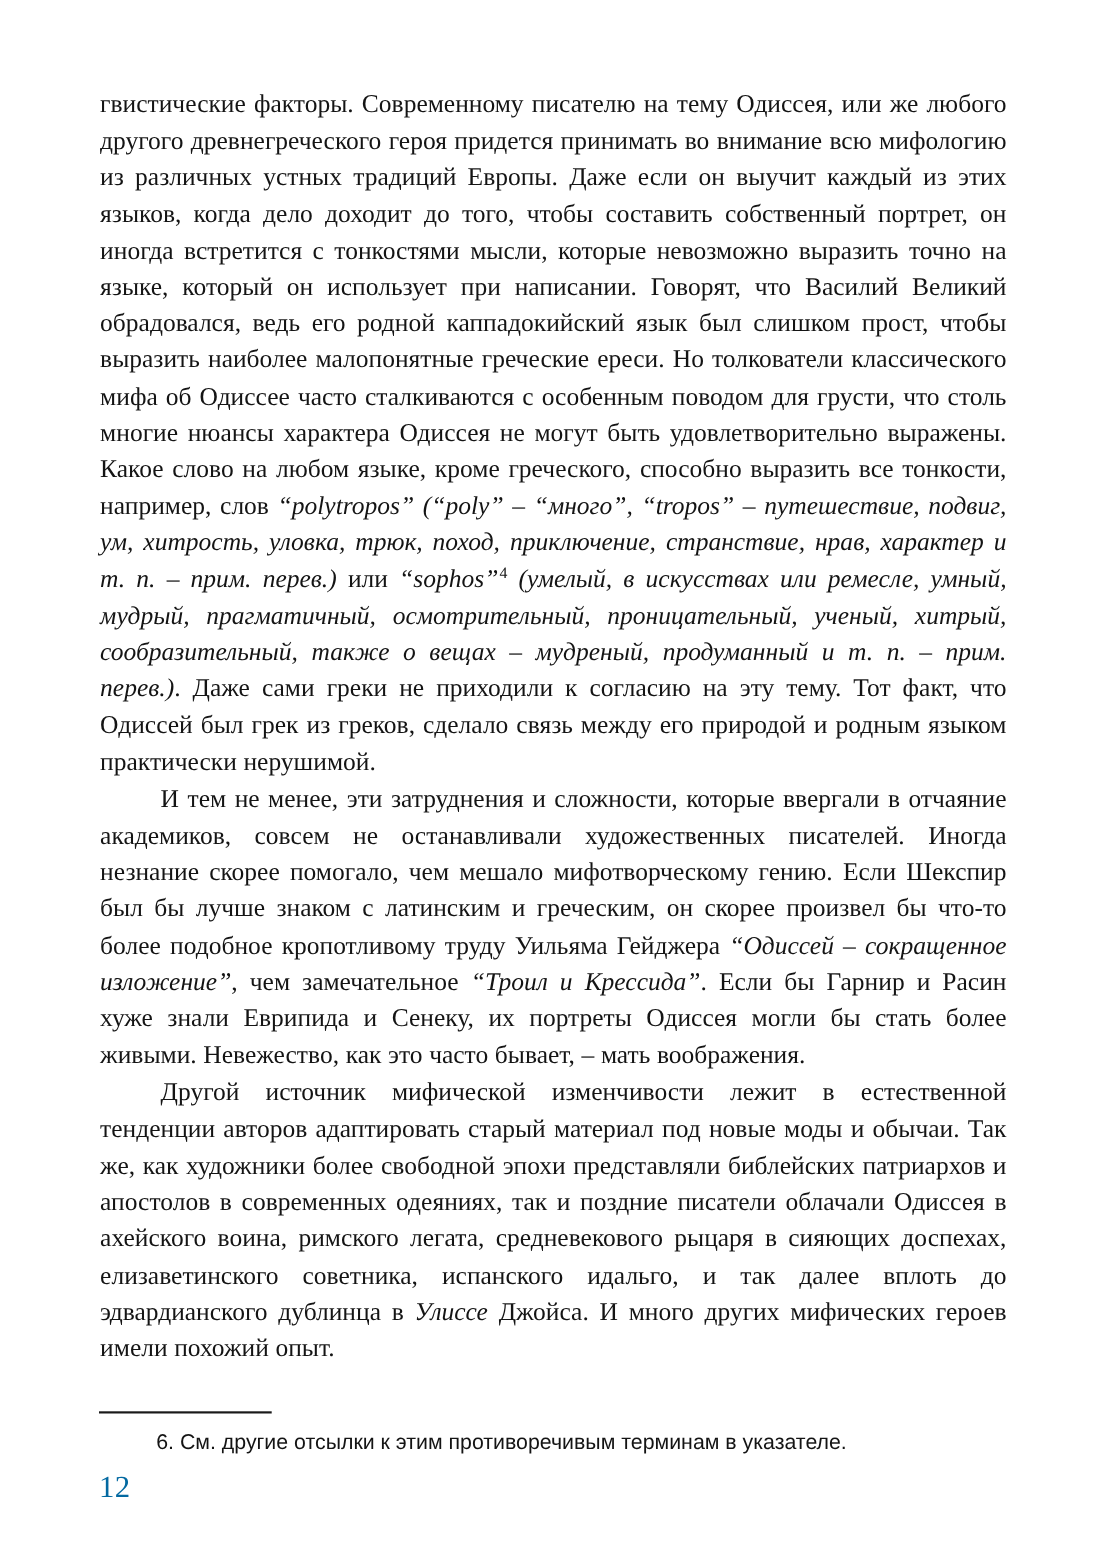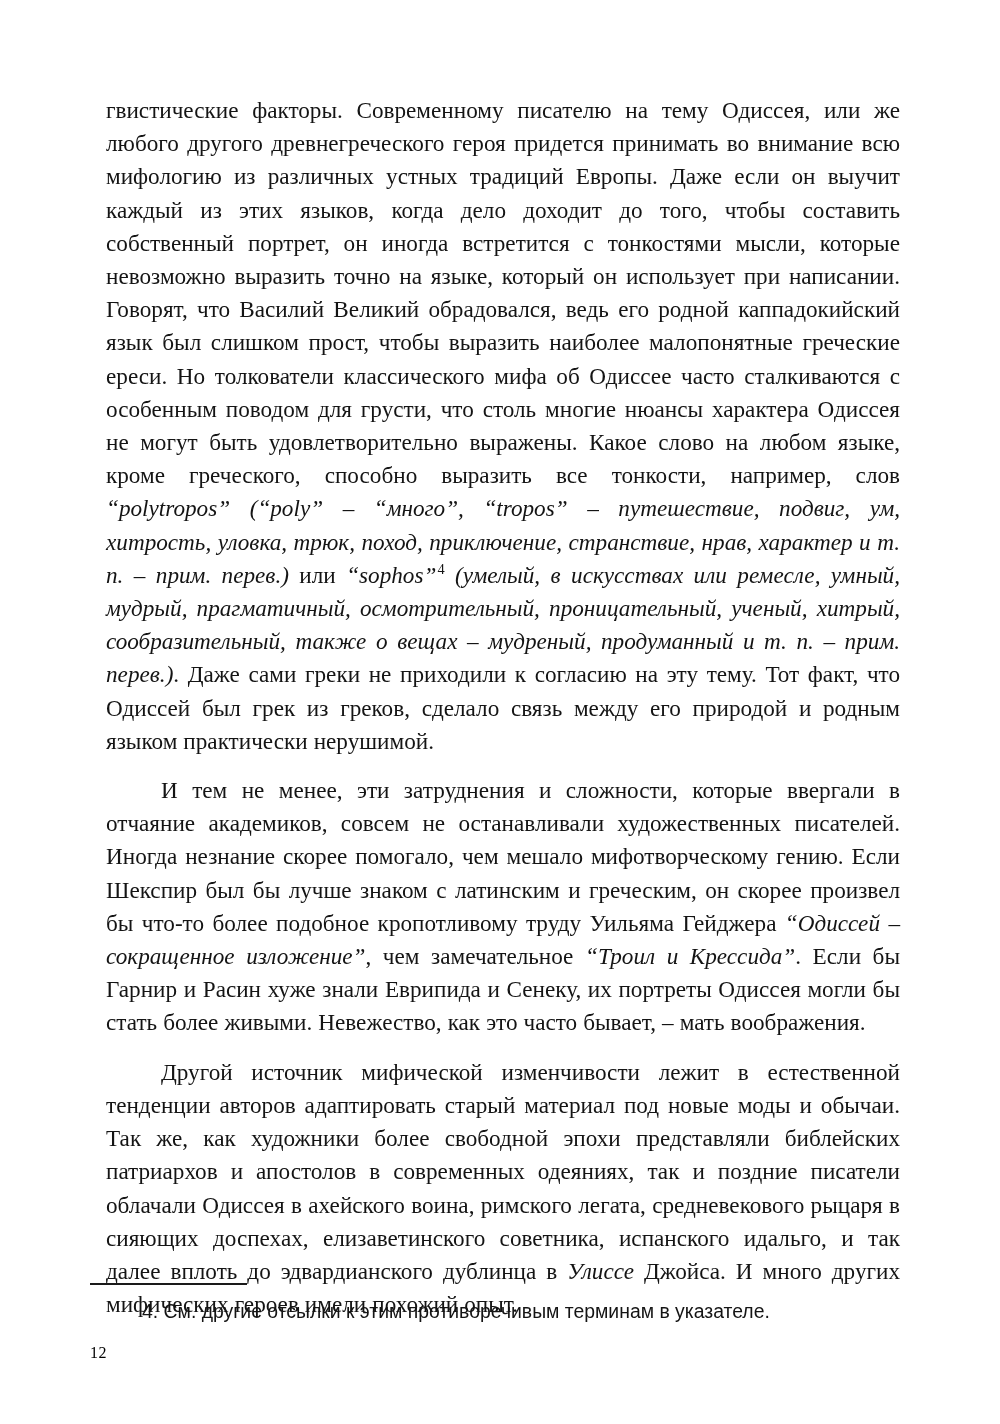--- a/index.html
+++ b/index.html
@@ -28,21 +28,21 @@
 
   
   .text-column {
     position: absolute;
     left: 90px;
     top: 78px;
     width: 826px;
   }
 
   .para {
-    margin: 16px;
+    margin: 1px;
     font-size: 23.2px;
     line-height: 33.2px;
     text-align: justify;
     text-justify: inter-word;
     color: #141414;
     hyphens: manual;
     word-spacing: 0.01em;
   }
 
   .para.indent {
@@ -89,37 +89,37 @@
     line-height: 25px;
     color: #141414;
     text-indent: 52px;
   }
 
   
   .folio {
     position: absolute;
     left: 90px;
     top: 1339px;
-    font-size: 16px;
+    font-size: 28px;
     line-height: 28px;
-    color: #000000;
+    color: #0369a1;
     letter-spacing: 0.4px;
   }
 </style>
 </head>
 <body>
 
 <div class="page">
 
   <div class="text-column">
     <p class="para"><span>гвистические факторы. Современному писателю на тему Одиссея, или же любого другого древнегреческого героя придется принимать во внимание всю мифологию из различных устных традиций Европы. Даже если он выучит каждый из этих языков, когда дело доходит до того, чтобы составить собственный портрет, он иногда встретится с тонкостями мысли, которые невозможно выразить точно на языке, который он использует при написании. Говорят, что Василий Великий обрадовался, ведь его родной каппадокийский язык был слишком прост, чтобы выразить наиболее малопонятные греческие ереси. Но толкователи классического мифа об Одиссее часто сталкиваются с особенным поводом для грусти, что столь многие нюансы характера Одиссея не могут быть удовлетворительно выражены. Какое слово на любом языке, кроме греческого, способно выразить все тонкости, например, слов </span><em>“polytropos” (“poly” – “много”, “tropos” – путешествие, подвиг, ум, хитрость, уловка, трюк, поход, приключение, странствие, нрав, характер и т. п. – прим. перев.)</em><span> или </span><em>“sophos”</em><sup class="fn-ref">4</sup><em> (умелый, в искусствах или ремесле, умный, мудрый, прагматичный, осмотрительный, проницательный, ученый, хитрый, сообразительный, также о вещах – мудреный, продуманный и т. п. – прим. перев.)</em><span>. Даже сами греки не приходили к согласию на эту тему. Тот факт, что Одиссей был грек из греков, сделало связь между его природой и родным языком практически нерушимой.</span></p>
     <p class="para indent"><span>И тем не менее, эти затруднения и сложности, которые ввергали в отчаяние академиков, совсем не останавливали художественных писателей. Иногда незнание скорее помогало, чем мешало мифотворческому гению. Если Шекспир был бы лучше знаком с латинским и греческим, он скорее произвел бы что-то более подобное кропотливому труду Уильяма Гейджера </span><em>“Одиссей – сокращенное изложение”</em><span>, чем замечательное </span><em>“Троил и Крессида”</em><span>. Если бы Гарнир и Расин хуже знали Еврипида и Сенеку, их портреты Одиссея могли бы стать более живыми. Невежество, как это часто бывает, – мать воображения.</span></p>
     <p class="para indent"><span>Другой источник мифической изменчивости лежит в естественной тенденции авторов адаптировать старый материал под новые моды и обычаи. Так же, как художники более свободной эпохи представляли библейских патриархов и апостолов в современных одеяниях, так и поздние писатели облачали Одиссея в ахейского воина, римского легата, средневекового рыцаря в сияющих доспехах, елизаветинского советника, испанского идальго, и так далее вплоть до эдвардианского дублинца в </span><em>Улиссе</em><span> Джойса. И много других мифических героев имели похожий опыт.</span></p>
   </div>
 
   <div class="footnote-area">
     <hr class="footnote-rule">
-    <p class="footnote-text">4. См. другие отсылки к этим противоречивым терминам в указателе.</p>
+    <p class="footnote-text">6. См. другие отсылки к этим противоречивым терминам в указателе.</p>
   </div>
 
   <div class="folio">12</div>
 
 </div>
 
 </body></html>

